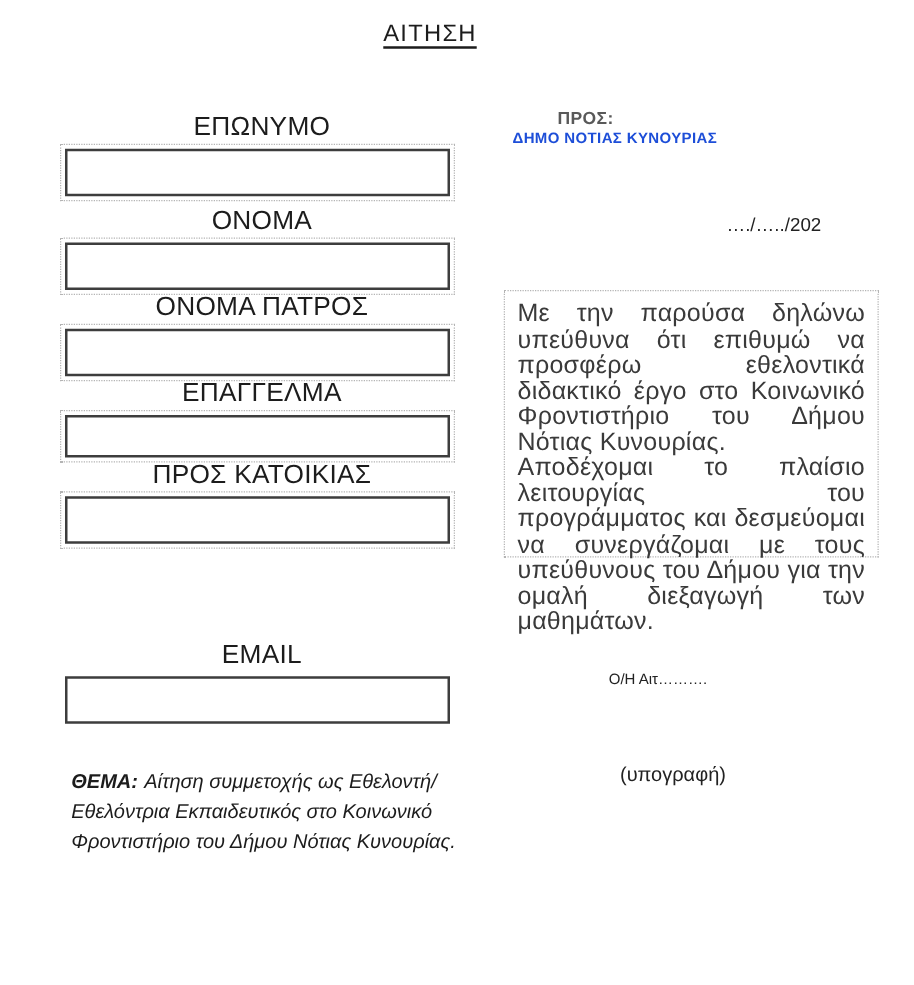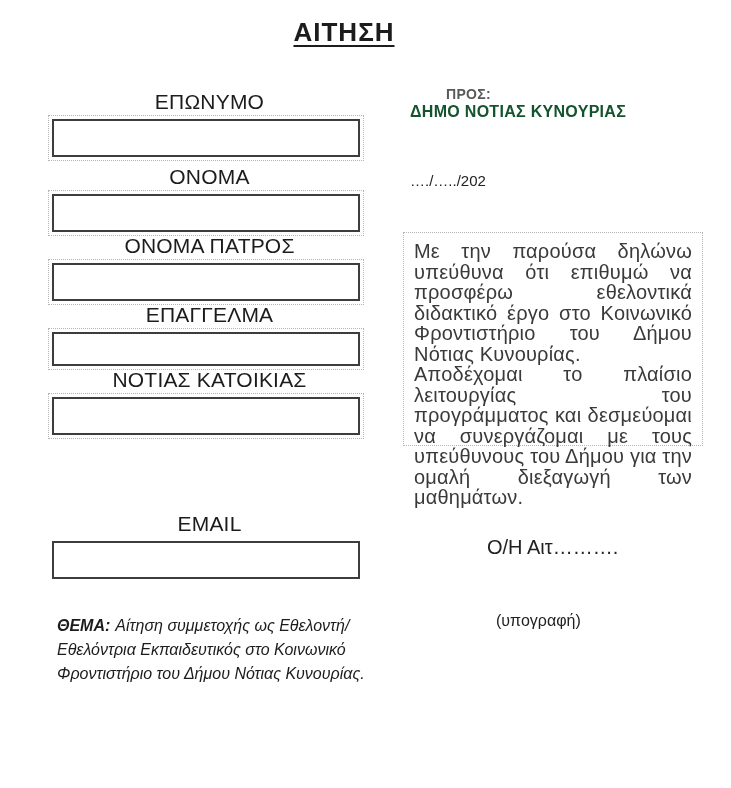--- a/index.html
+++ b/index.html
@@ -2,42 +2,42 @@
 <html><head>
 <meta charset="utf-8">
 <style>
   html,body{margin:0;padding:0;background:#fff;}
   .page{
     position:relative;width:731px;height:788px;background:#ffffff;
     font-family:"Liberation Sans",sans-serif;color:#1c1c1c;overflow:hidden;
   }
   .title{
     position:absolute;top:17px;left:0;width:688px;text-align:center;
-    font-size:26px;font-weight:bold;letter-spacing:1px;
+    font-size:19px;font-weight:normal;letter-spacing:1px;
     text-decoration:underline;text-decoration-thickness:2px;text-underline-offset:4px;
   }
   .field{position:absolute;left:48px;width:316px;}
   .field-label{margin:0 0 4px 7px;font-size:21px;letter-spacing:.2px;line-height:18px;text-align:center;}
   .box-wrap{border:1px dotted #b4b4b4;padding:3px;}
   .box-wrap.no-dots{border-color:transparent;}
   input.field-box{
     display:block;width:100%;box-sizing:border-box;height:38px;
     border:2px solid #3d3d3d;border-radius:0;background:#fff;outline:none;
     font:15px "Liberation Sans",sans-serif;padding:0 6px;color:#1c1c1c;
   }
   .pros{position:absolute;left:410px;top:86px;font-size:14px;font-weight:bold;color:#595959;letter-spacing:.3px;margin-left:36px;}
-  .recipient{position:absolute;left:410px;top:103px;font-size:16px;font-weight:bold;color:#14532d;letter-spacing:.3px;}
-  .date-line{position:absolute;left:410px;top:172px;width:247px;text-align:left;font-size:15px;color:#222;}
+  .recipient{position:absolute;left:410px;top:103px;font-size:12px;font-weight:bold;color:#1d4ed8;letter-spacing:.3px;}
+  .date-line{position:absolute;left:410px;top:172px;width:247px;text-align:right;font-size:15px;color:#222;}
   .decl{
     position:absolute;left:403px;top:232px;width:300px;height:214px;box-sizing:border-box;
     border:1px dotted #b4b4b4;padding:8px 10px;
     font-size:20px;line-height:20.5px;text-align:justify;color:#3a3a3a;letter-spacing:.2px;
   }
   .decl p{margin:0;}
-  .applicant-line{position:absolute;left:487px;top:536px;font-size:20px;color:#222;}
+  .applicant-line{position:absolute;left:487px;top:536px;font-size:12px;color:#222;}
   .signature-caption{position:absolute;left:496px;top:612px;font-size:16px;color:#222;}
   .subject{position:absolute;left:57px;top:614px;width:312px;font-size:16px;line-height:24px;color:#1c1c1c;font-style:italic;}
   .subject-label{font-weight:bold;margin-right:5px;}
 </style>
 </head>
 <body>
 
 <div class="page">
 
   <div class="title">ΑΙΤΗΣΗ</div>
@@ -64,21 +64,21 @@
   </div>
 
   <div class="field" style="top:306px">
     <div class="field-label">ΕΠΑΓΓΕΛΜΑ</div>
     <div class="box-wrap">
       <input class="field-box" type="text" style="height: 34px;" value="">
     </div>
   </div>
 
   <div class="field" style="top:371px">
-    <div class="field-label">ΝΟΤΙΑΣ ΚΑΤΟΙΚΙΑΣ</div>
+    <div class="field-label">ΠΡΟΣ ΚΑΤΟΙΚΙΑΣ</div>
     <div class="box-wrap">
       <input class="field-box" type="text" value="" style="">
     </div>
   </div>
 
 
   <div class="field" style="top:515px">
     <div class="field-label">EMAIL</div>
     <div class="box-wrap no-dots">
       <input class="field-box" type="text" value="" style="">

